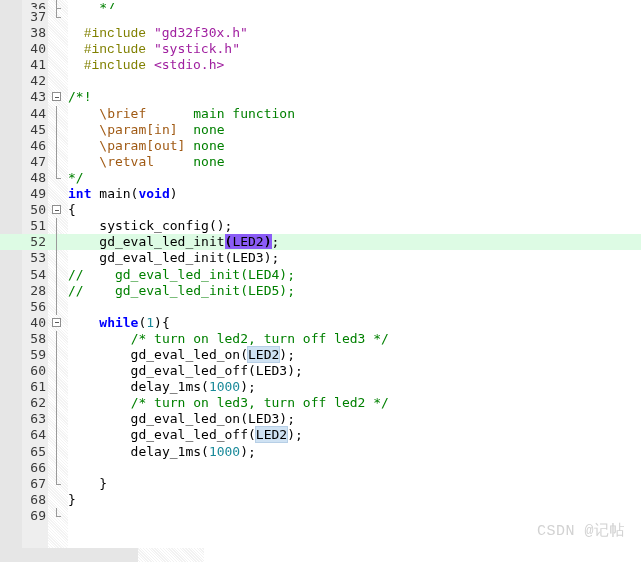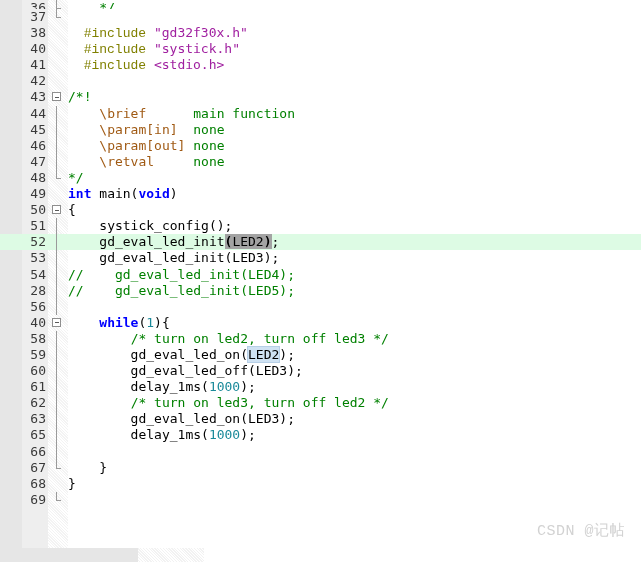--- a/index.html
+++ b/index.html
@@ -152,21 +152,21 @@
   
   .t-pre   { color: #808000; font-family: Liberation Mono, monospace; }              
   .t-str   { color: #a020a0; }              
   .t-cmt   { color: #008000; }              
   .t-doc   { color: #a05a14; }              
   .t-kw    { color: #0000ff; font-weight: bold; }  
   .t-num   { color: #1a8a9a; }
 
   
   .sel {
-    background: #a3a3a3;
+    background: #8b5cf6;
     color: #000000;
   }
   .sel b { font-weight: bold; color: #000000; }
   .occ {
     background: #cfe2f3;
     outline: 1px solid #b7cfe6;
   }
 
   
   #hscroll {
@@ -239,20 +239,21 @@
       <div class="row"><span class="lnum">54</span><span class="fold"><span class="fline"></span></span><span class="code"><span class="t-cmt">//    gd_eval_led_init(LED4);</span></span></div>
       <div class="row"><span class="lnum">28</span><span class="fold"><span class="fline"></span></span><span class="code"><span class="t-cmt">//    gd_eval_led_init(LED5);</span></span></div>
       <div class="row"><span class="lnum">56</span><span class="fold"><span class="fline"></span></span><span class="code"></span></div>
       <div class="row"><span class="lnum">40</span><span class="fold"><span class="fbox"></span></span><span class="code">    <span class="t-kw">while</span>(<span class="t-num">1</span>){</span></div>
       <div class="row"><span class="lnum">58</span><span class="fold"><span class="fline"></span></span><span class="code">        <span class="t-cmt">/* turn on led2, turn off led3 */</span></span></div>
       <div class="row"><span class="lnum">59</span><span class="fold"><span class="fline"></span></span><span class="code">        gd_eval_led_on(<span class="occ">LED2</span>);</span></div>
       <div class="row"><span class="lnum">60</span><span class="fold"><span class="fline"></span></span><span class="code">        gd_eval_led_off(LED3);</span></div>
       <div class="row"><span class="lnum">61</span><span class="fold"><span class="fline"></span></span><span class="code">        delay_1ms(<span class="t-num">1000</span>);</span></div>
       <div class="row"><span class="lnum">62</span><span class="fold"><span class="fline"></span></span><span class="code">        <span class="t-cmt">/* turn on led3, turn off led2 */</span></span></div>
       <div class="row"><span class="lnum">63</span><span class="fold"><span class="fline"></span></span><span class="code">        gd_eval_led_on(LED3);</span></div>
+      <div class="row"><span class="lnum">64</span><span class="fold"><span class="fline"></span></span><span class="code">        gd_eval_led_off(<span class="occ">LED2</span>);</span></div>
       <div class="row"><span class="lnum">65</span><span class="fold"><span class="fline"></span></span><span class="code">        delay_1ms(<span class="t-num">1000</span>);</span></div>
       <div class="row"><span class="lnum">66</span><span class="fold"><span class="fline"></span></span><span class="code"></span></div>
       <div class="row"><span class="lnum">67</span><span class="fold"><span class="fend"></span></span><span class="code">    }</span></div>
       <div class="row"><span class="lnum">68</span><span class="fold"></span><span class="code">}</span></div>
       <div class="row"><span class="lnum">69</span><span class="fold"><span class="fend"></span></span><span class="code"></span></div>
     </div>
 
   <div id="hscroll">
     <div id="hthumb"></div>
     <div id="hcorner"></div>

